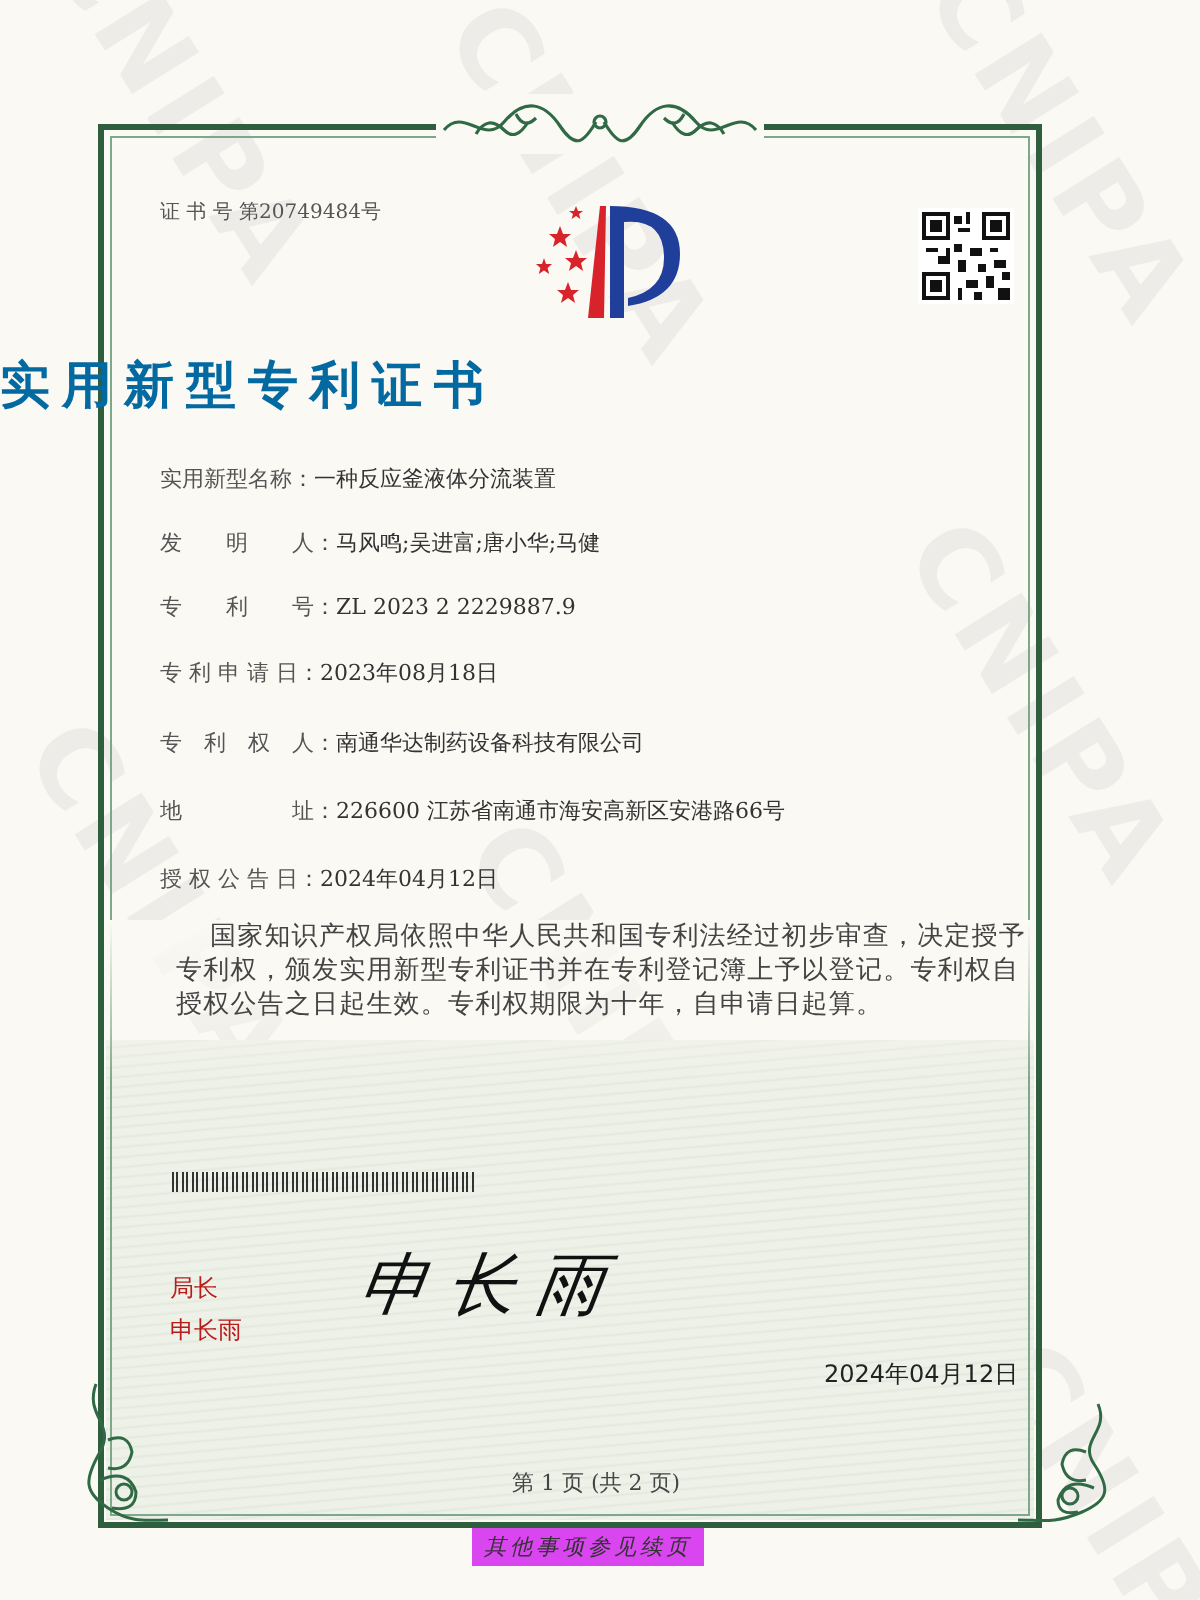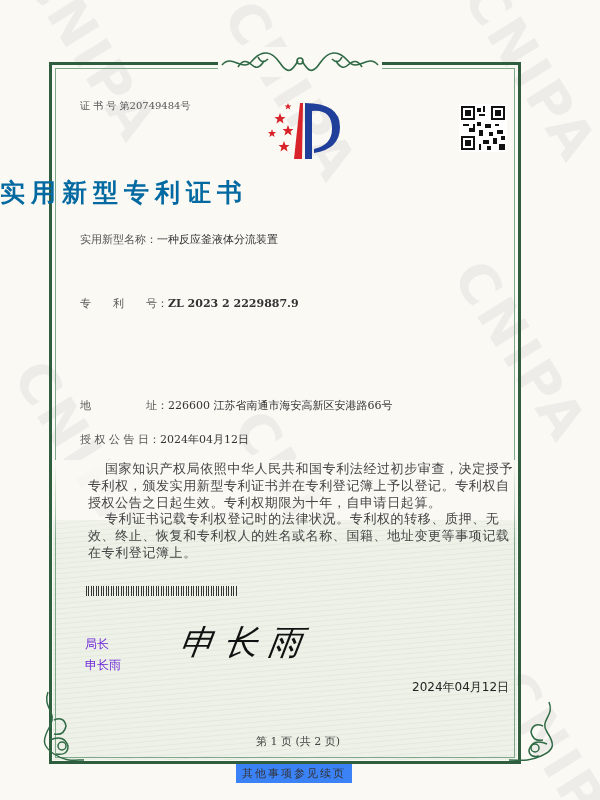--- a/index.html
+++ b/index.html
@@ -42,41 +42,41 @@
   .cert-no { position:absolute; left:80px; top:99px; font-size:10px; color:#555; }
   .logo { position:absolute; left:258px; top:97px; width:90px; height:64px; }
   .qr { position:absolute; left:459px; top:104px; width:44px; height:44px; background:#fff; padding:2px; }
   .title {
     position:absolute; left:0; width:600px; top:176px; text-align:left;
     font-family:"DejaVu Sans", sans-serif; font-size:25px; letter-spacing:6px; color:#0369a1; font-weight:bold;
   }
   .row { position:absolute; left:80px; font-size:11px; color:#444; white-space:nowrap; }
   .row .lbl { display:inline-block; color:#555;text-align:right; }
   .row .val { color:#333;text-align:right; }
-  .row .val.bold { font-weight:bold;margin-top:16px; }
+  .row .val.bold { font-weight:normal;margin-top:16px; }
   .para {
     position:absolute; left:88px; width:428px; font-size:13px; line-height:17px; color:#444;
     text-indent:17px; letter-spacing:0.6px;
   }
   .barcode {
     position:absolute; left:86px; top:586px; width:152px; height:10px;
     background:repeating-linear-gradient(90deg, #333 0px, #333 1px, transparent 1px, transparent 2px, #333 2px, #333 3px, transparent 3px, transparent 5px);
   }
   .director-title, .director-name {
-    position:absolute; left:85px; font-family:"DejaVu Sans", sans-serif; font-size:12px; color:#6d28d9;
+    position:absolute; left:85px; font-family:"DejaVu Sans", sans-serif; font-size:12px; color:#b91c1c;
   }
   .signature {
     position:absolute; left:180px; top:620px; font-family:"DejaVu Serif", serif; font-size:34px;
     color:#111; font-style:italic; letter-spacing:10px; transform:skewX(-8deg);
   }
   .sign-date { position:absolute; left:412px; top:679px; font-family:"DejaVu Sans", sans-serif; font-size:12px; color:#222; }
   .page-info { position:absolute; left:256px; top:734px; font-size:11px; color:#444; }
   .footer-note {
     position:absolute; left:236px; top:764px; font-size:11px; color:#333; letter-spacing:2px;
-    background:#3b82f6; padding:2px 6px;
+    background:#d946ef; padding:2px 6px;font-style:italic;
   }
 </style>
 </head>
 <body>
 
 <div class="watermark" style="left:-10px;top:20px;">CNIPA</div>
 <div class="watermark" style="left:190px;top:60px;">CNIPA</div>
 <div class="watermark" style="left:430px;top:40px;">CNIPA</div>
 <div class="watermark" style="left:420px;top:320px;">CNIPA</div>
 <div class="watermark" style="left:200px;top:470px;">CNIPA</div>
@@ -172,32 +172,40 @@
           <rect x="20" y="15" width="2" height="2"></rect>
       </g>
     </svg>
   </div>
 
   <div class="title">实用新型专利证书</div>
 
   <div class="row" style="top:232px;">
     <span class="lbl">实用新型名称</span><span>：</span><span class="val">一种反应釜液体分流装置</span>
   </div>
+  <div class="row" style="top:264px;">
+    <span class="lbl">发　　明　　人</span><span>：</span><span class="val">马风鸣;吴进富;唐小华;马健</span>
+  </div>
   <div class="row" style="top:296px;">
     <span class="lbl">专　　利　　号</span><span>：</span><span class="val bold">ZL 2023 2 2229887.9</span>
   </div>
+  <div class="row" style="top:329px;">
+    <span class="lbl">专 利 申 请 日</span><span>：</span><span class="val">2023年08月18日</span>
+  </div>
+  <div class="row" style="top:364px;">
+    <span class="lbl">专　利　权　人</span><span>：</span><span class="val">南通华达制药设备科技有限公司</span>
+  </div>
   <div class="row" style="top:398px;">
     <span class="lbl">地　　　　　址</span><span>：</span><span class="val">226600 江苏省南通市海安高新区安港路66号</span>
   </div>
   <div class="row" style="top:432px;">
     <span class="lbl">授 权 公 告 日</span><span>：</span><span class="val">2024年04月12日</span>
   </div>
 
   <div class="para" style="top:460px;">国家知识产权局依照中华人民共和国专利法经过初步审查，决定授予专利权，颁发实用新型专利证书并在专利登记簿上予以登记。专利权自授权公告之日起生效。专利权期限为十年，自申请日起算。</div>
-  <div class="para" style="top:510px;">专利证书记载专利权登记时的法律状况。专利权的转移、质押、无效、终止、恢复和专利权人的姓名或名称、国籍、地址变更等事项记载在专利登记簿上。</div>
 
   <div class="barcode"></div>
 
   <div class="director-title" style="top:636px;">局长</div>
   <div class="director-name" style="top:657px;">申长雨</div>
   <div class="signature">申长雨</div>
 
   <div class="sign-date">2024年04月12日</div>
   <div class="page-info">第 1 页 (共 2 页)</div>
 

